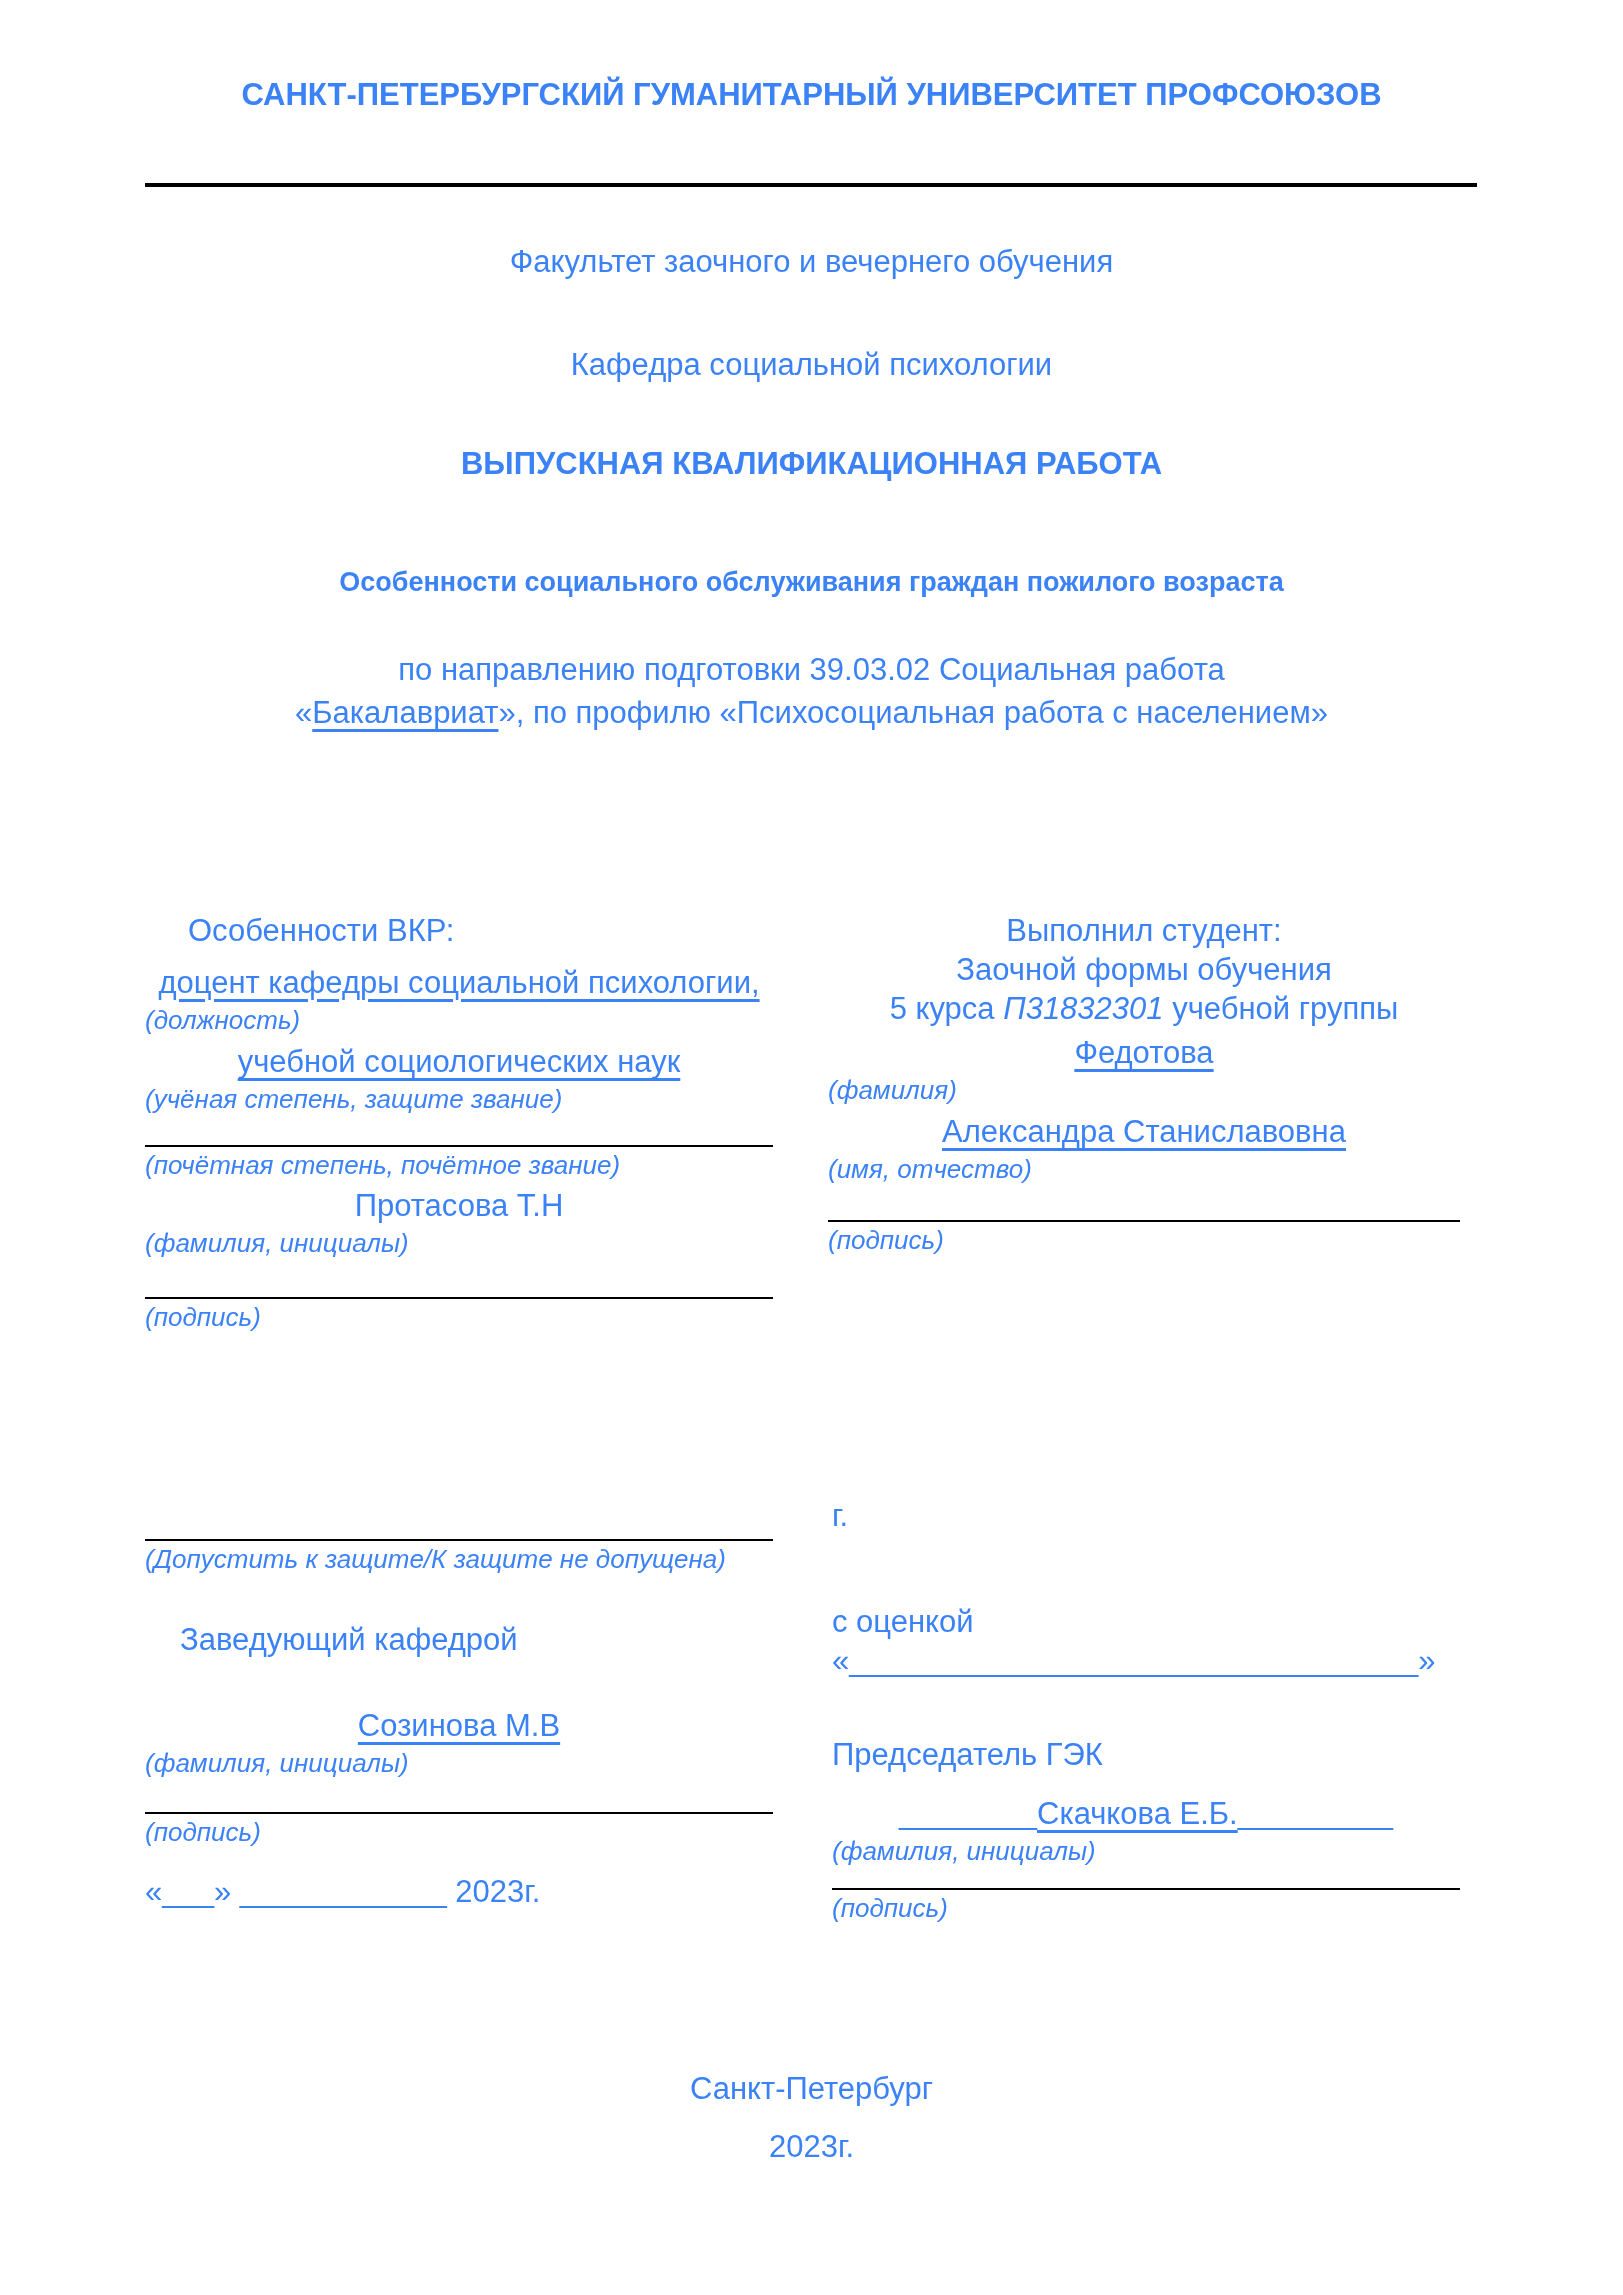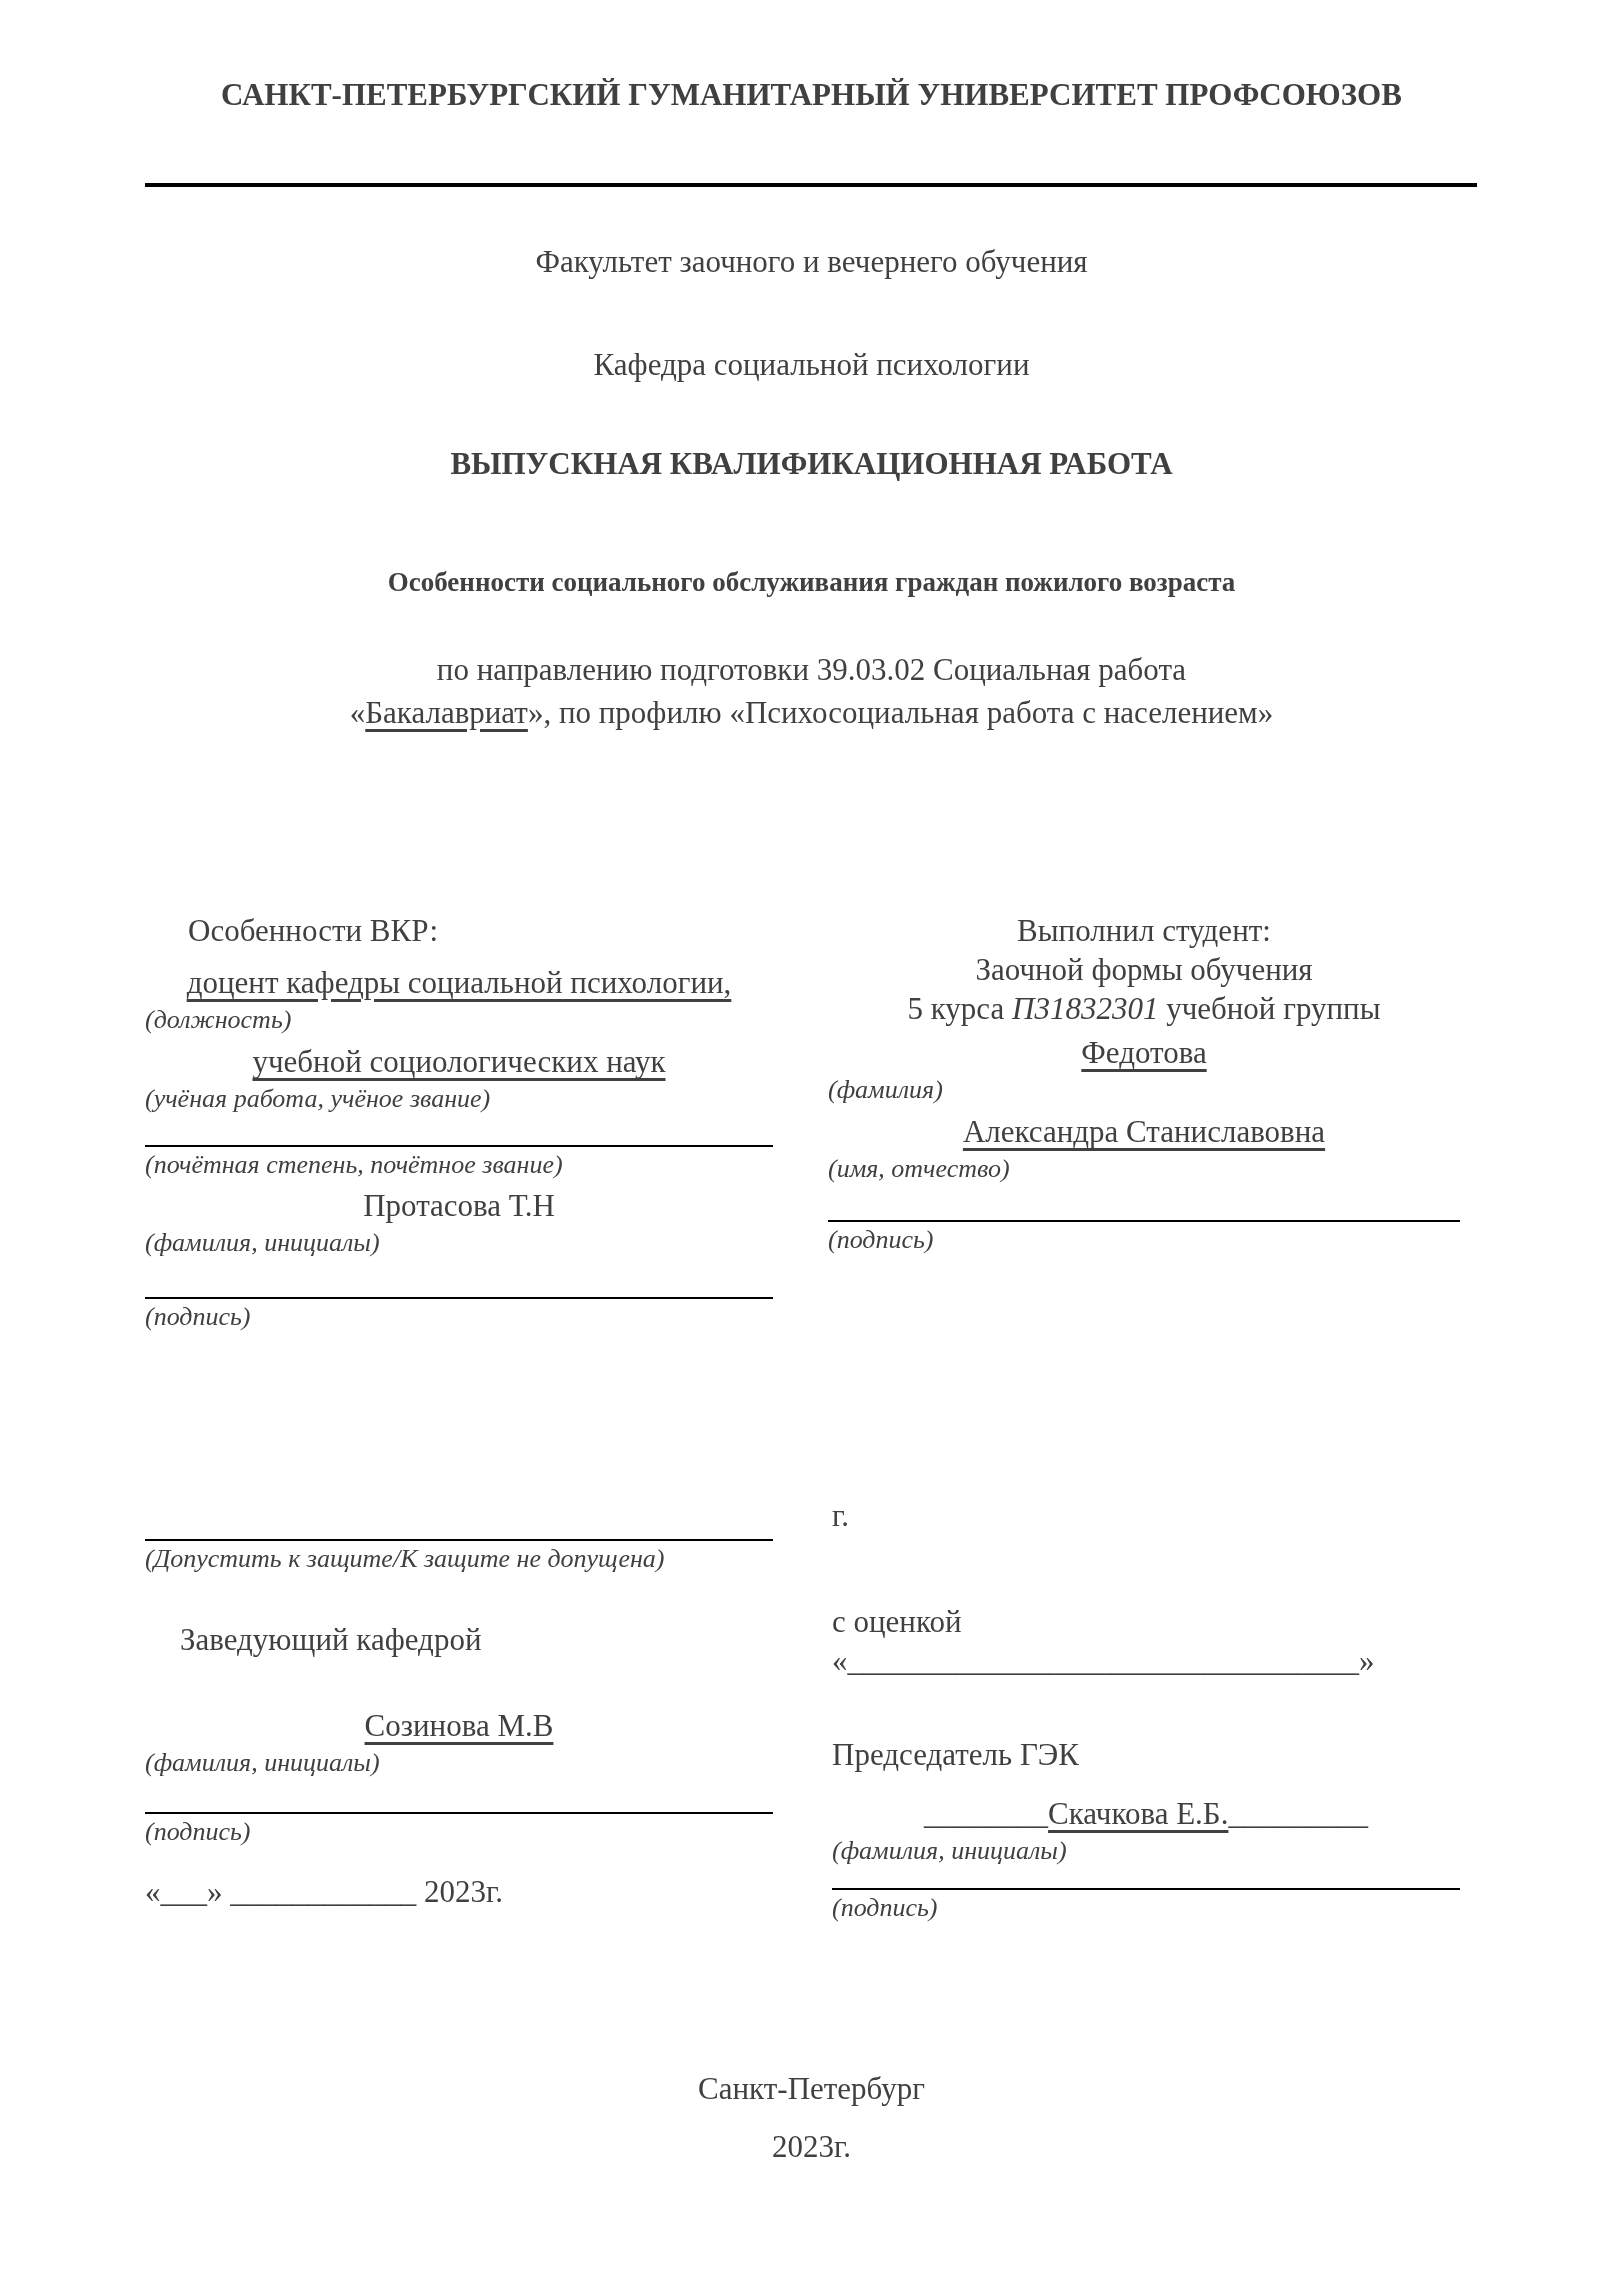--- a/index.html
+++ b/index.html
@@ -1,22 +1,22 @@
 <!DOCTYPE html>
 <html style="font-size:12.6px"><head>
 <meta charset="utf-8">
 <style>
   html, body { margin: 0; padding: 0; background: #ffffff; }
   .page {
     position: relative;
     width: 1477px;
     height: 2295px;
     background: #ffffff;
-    color: #404040;
-    font-family: Liberation Serif, serif;
+    color: #3b82f6;
+    font-family: Liberation Sans, sans-serif;
     overflow: hidden;
   }
   .abs { position: absolute; }
   .row { font-size: 31px; line-height: 39px; }
   .bold { font-weight: bold; }
   .center { text-align: center; }
   .right { text-align: center; }
   .left { text-align: left; }
   .caption {
     font-style: italic;
@@ -64,21 +64,21 @@
   <div id="direction" class="abs center row">
     <div>по направлению подготовки 39.03.02 Социальная работа</div>
     <div><span>«</span><span class="u">Бакалавриат</span><span>», по профилю «Психосоциальная работа с населением»</span></div>
   </div>
 
   <div id="supervisor-col" class="abs row">
     <div class="left" style="padding-left:43px;">Особенности ВКР:</div>
     <div class="center u" style="margin-top:12.6px;">доцент кафедры социальной психологии,</div>
     <div class="caption">(должность)</div>
     <div class="center u" style="margin-top:4.7px;">учебной социологических наук</div>
-    <div class="caption">(учёная работа, учёное звание)</div>
+    <div class="caption">(учёная степень, защите звание)</div>
     <div class="rule" style="margin-top:28px;"></div>
     <div class="caption">(почётная степень, почётное звание)</div>
     <div class="center" style="margin-top:3.1px;">Протасова Т.Н</div>
     <div class="caption">(фамилия, инициалы)</div>
     <div class="rule" style="margin-top:36px;"></div>
     <div class="caption">(подпись)</div>
   </div>
 
   <div id="student-col" class="abs row center">
     <div>Выполнил студент:</div>

